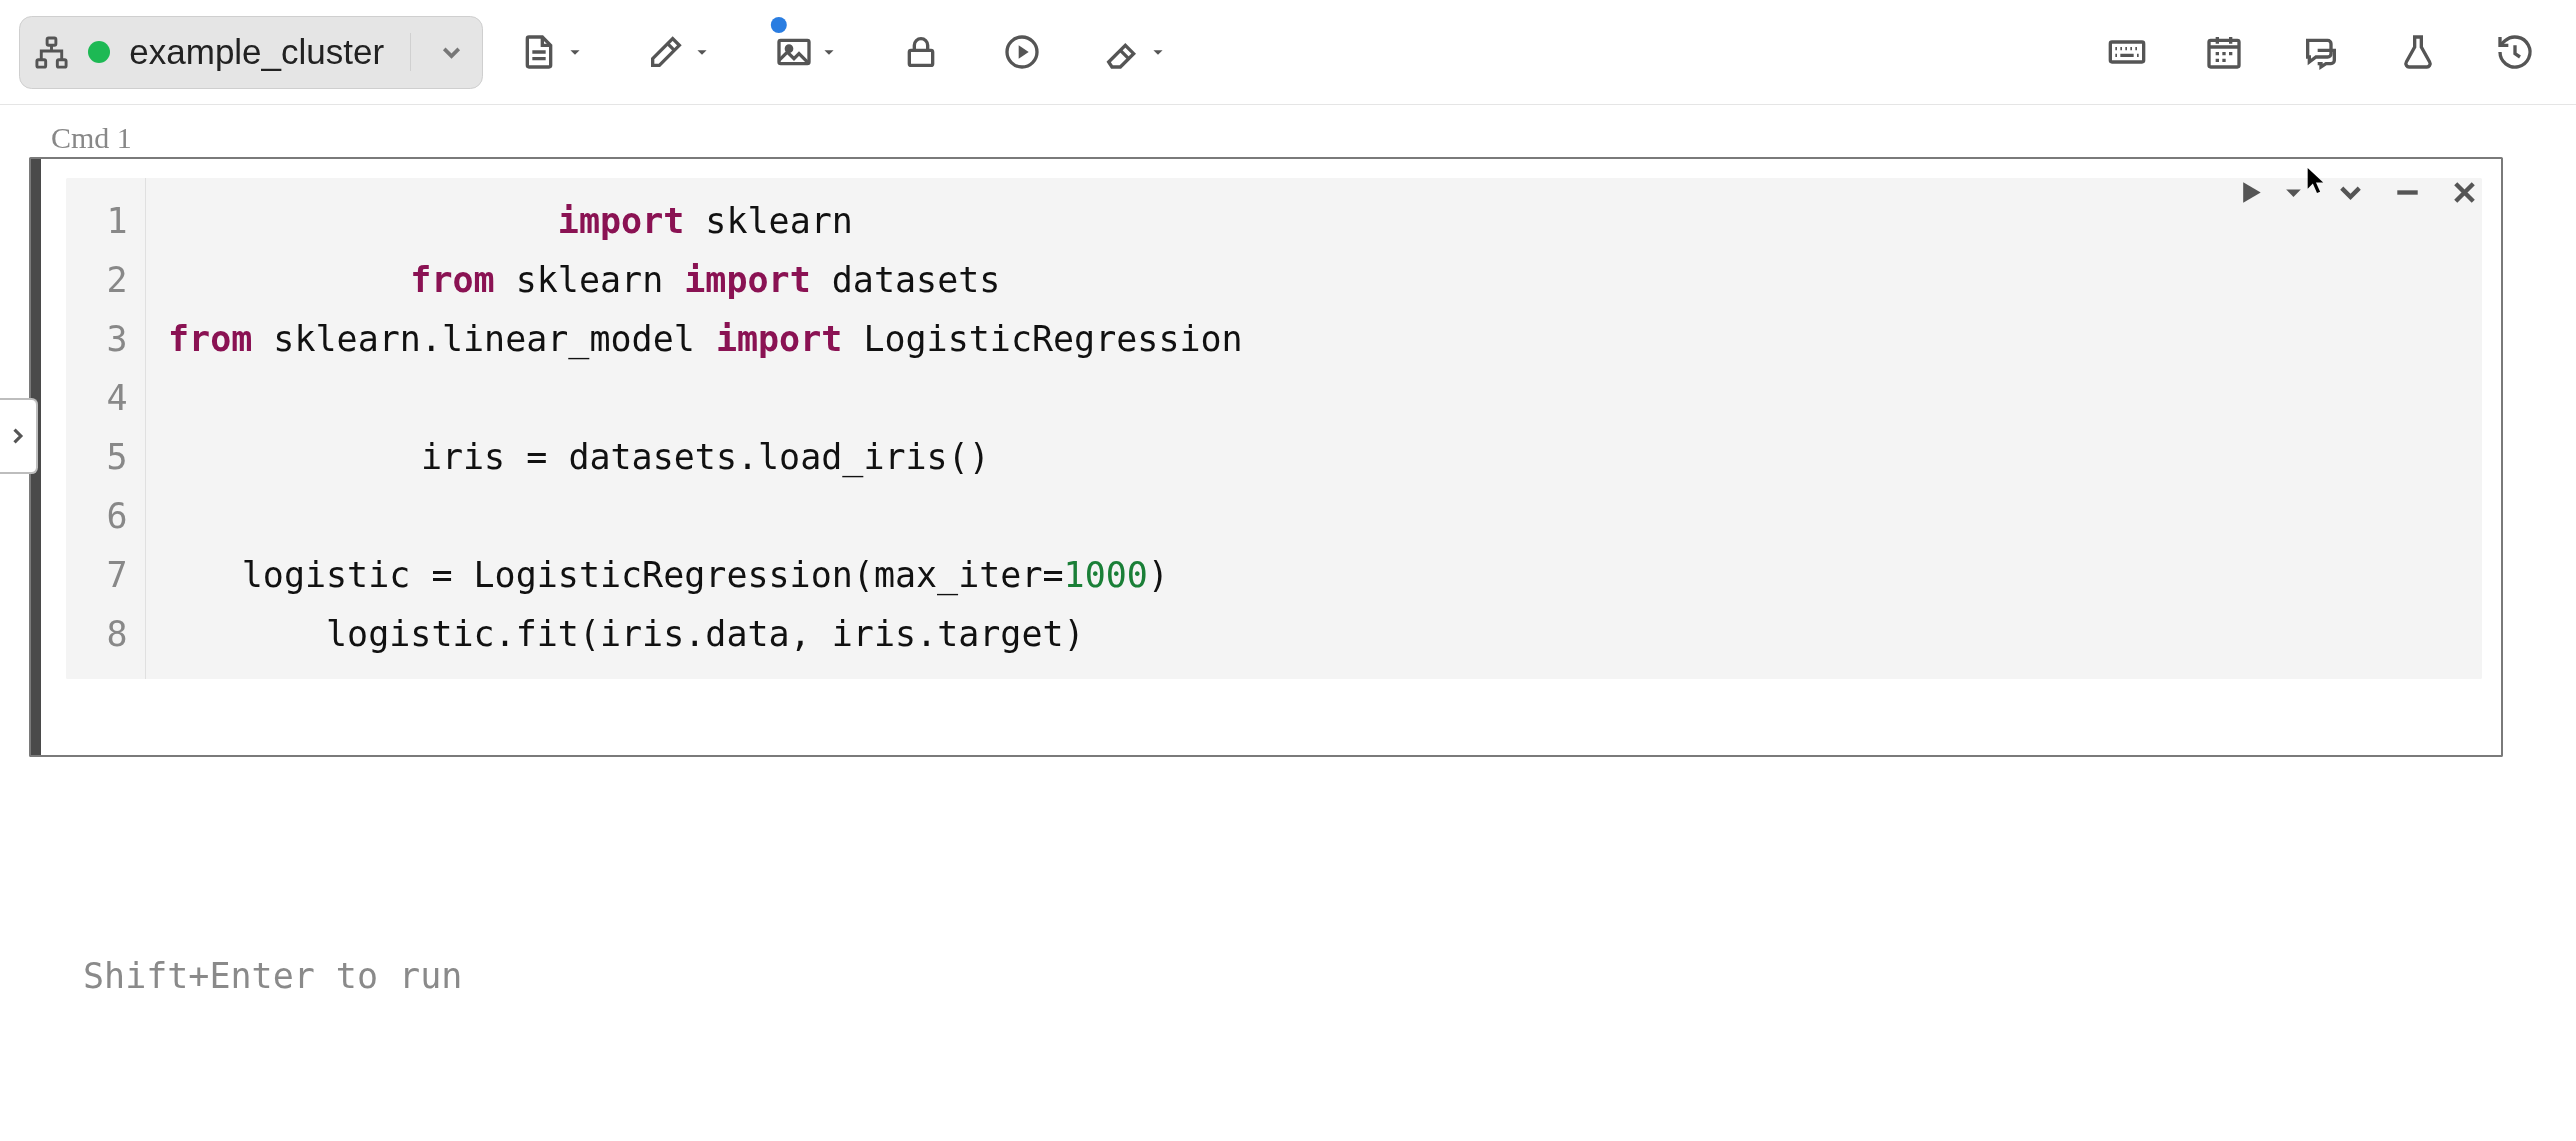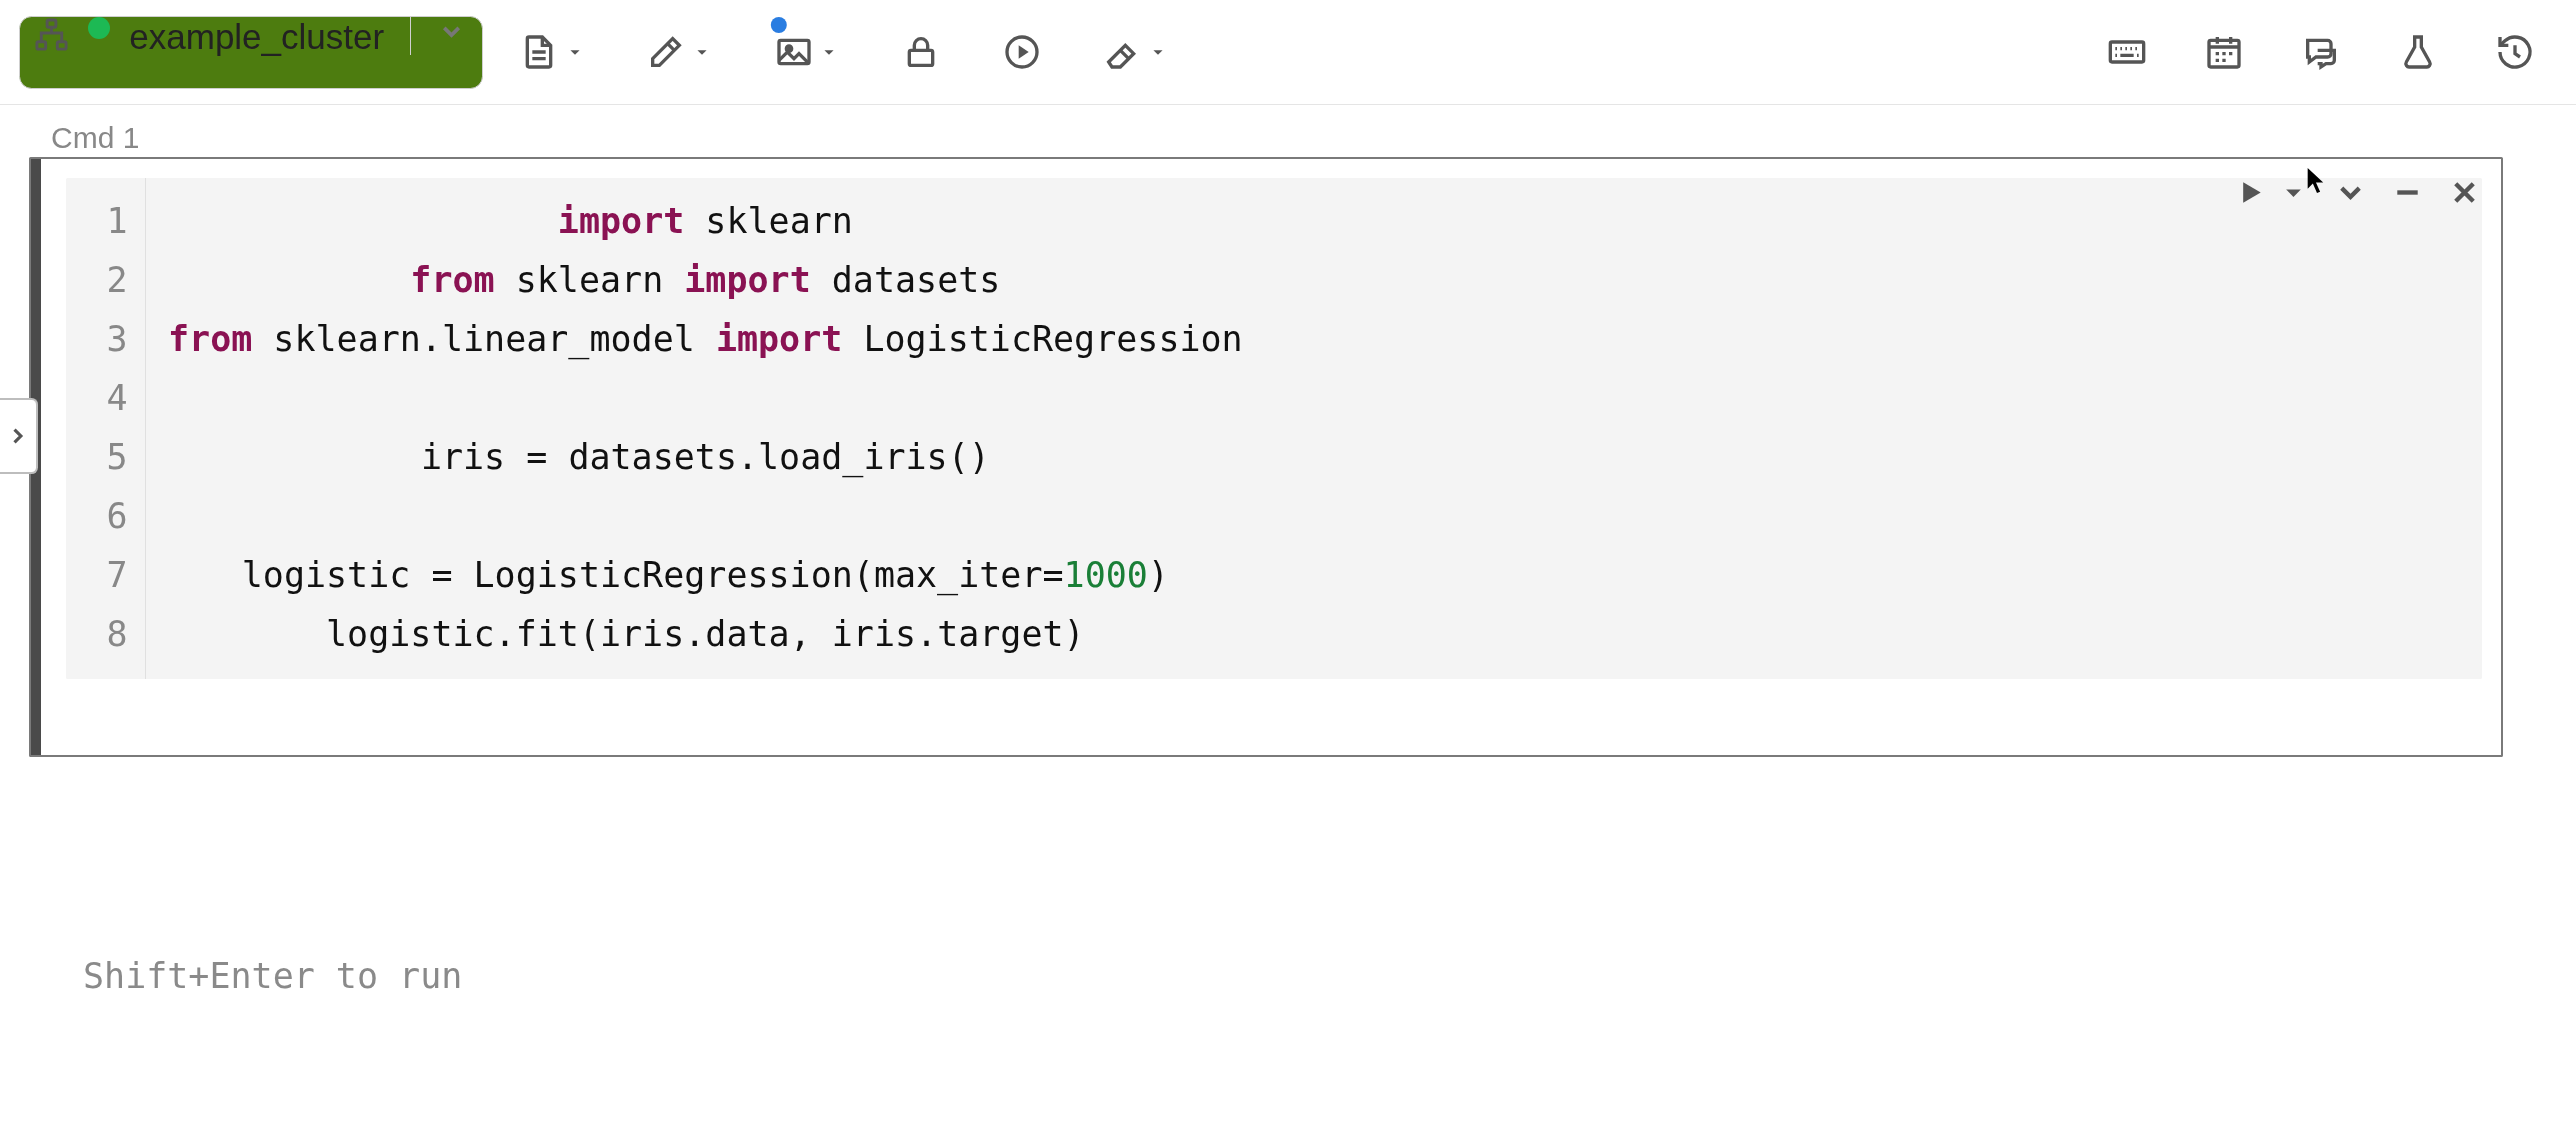--- a/index.html
+++ b/index.html
@@ -4,44 +4,44 @@
 <style>
   * { box-sizing: border-box; margin: 0; padding: 0; }
   html, body { width: 2576px; height: 1142px; background: #ffffff; font-family: "Helvetica Neue", Arial, sans-serif; overflow: hidden; }
   
   .toolbar {
     position: absolute; left: 0; top: 0; right: 0; height: 105px;
     display: flex; align-items: center; padding: 0 19px;
     border-bottom: 0.8px solid #e5e5e5;
   }
   .cluster-pill {
-    display: flex; gap: 19px;
+    display: flex; align-items: center; gap: 19px;
     height: 73px; padding: 0 16px 0 14.3px;
     border: 1.6px solid #cfcfcf; border-radius: 12.7px;
-    background: #4d7c0f; margin-right: 22px;
+    background: #e5e5e5; margin-right: 22px;
   }
   .hier-icon svg { width: 35px; height: 35px; display: block; }
   .status-dot { width: 22px; height: 22px; border-radius: 50%; background: #1db954; }
   .cluster-name { font-size: 35px; color: #222; font-weight: 400; }
   .pill-sep { width: 1.6px; height: 38px; background: #d0d0d0; margin: 0 6.4px; }
   .pill-caret svg { width: 29px; height: 29px; display:block; }
   .tb-group { display:flex; align-items:center; gap: 4.8px; padding: 9.5px 14.3px; border-radius: 8px; }
   .tb-group + .tb-group { margin-left: 32px; }
   .tb-icon svg { width: 40px; height: 40px; display:block; }
   .tb-caret svg { width: 22px; height: 22px; display:block; }
   .blue-dot { width: 16px; height: 16px; border-radius:50%; background:#2a7de1; position:absolute; transform: translate(-3.2px,-27px); }
   .image-wrap { position: relative; }
   .toolbar-spacer { flex: 1 1 auto; }
   .tb-right-group { display:flex; align-items:center; gap: 57px; padding-right: 22px; }
   .icon-btn { cursor: pointer; color:#555; }
 
   
   .cmd-label {
     position:absolute; left: 51px; top: 121px;
-    font-family: Liberation Sans, sans-serif;
+    font-family: Liberation Serif, serif;
     font-size: 30px; color: #888;
   }
   .cell {
     position:absolute; left: 29px; top: 157px; right: 73px;
     border: 2.4px solid #7a7a7a; border-radius: 1.6px;
     background:#ffffff;
   }
   .cell-gutter {
     position:absolute; left:0; top:0; bottom:0; width: 9.5px; background:#4a4a4a;
   }

